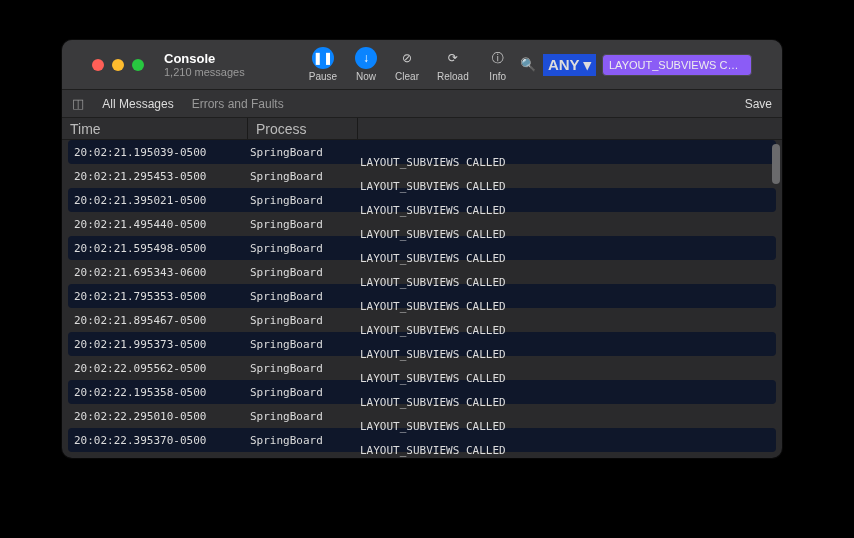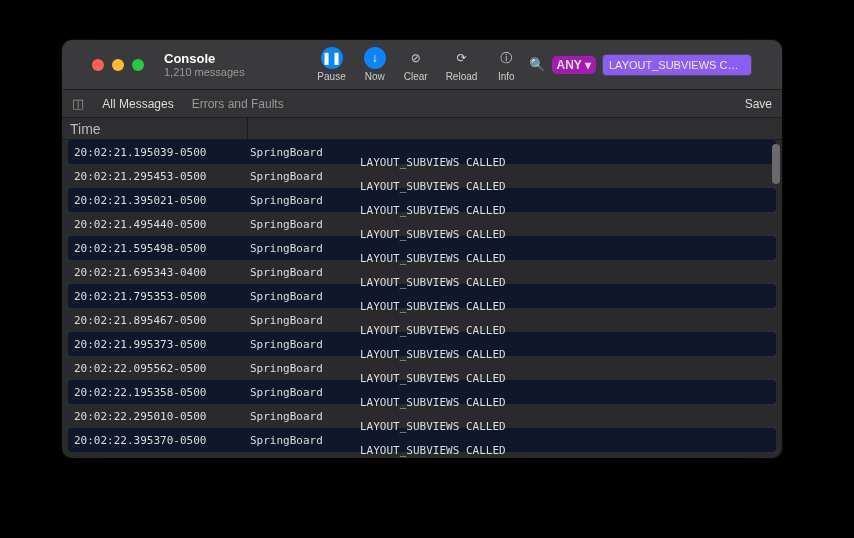--- a/index.html
+++ b/index.html
@@ -49,22 +49,22 @@
   .tb-btn .ico {
     width: 22px; height: 22px; border-radius: 50%;
     display:flex; align-items:center; justify-content:center;
     font-size: 12px; color:#fff;
   }
   .ico.blue { background:#0a84ff; }
   .ico.gray { color:#ccc; }
   .search-wrap { display:flex; align-items:center; gap:6px; }
   .search-ico { color:#aaa; font-size:13px; }
   .badge {
-    background:#a21caf; color:#ddd; font-size:12px; padding:2px 5px;
-    border-radius:5px; font-weight:600;
+    background:#1d4ed8; color:#ddd; font-size:15px; padding:2px 5px;
+    border-radius:0; font-weight:600;
   }
   .search {
     background:#8b5cf6; border:1px solid #4a4a4c; color:#eee;
     height:22px; width:150px; border-radius:4px; padding:0 6px;
     font-size:11px;
   }
   .subbar {
     height: 28px;
     background:#333335;
     border-bottom:1px solid #1e1e1e;
@@ -149,20 +149,21 @@
 
   <div class="subbar">
     <span class="sidebar-toggle">◫</span>
     <span class="tab">All Messages</span>
     <span class="tab dim">Errors and Faults</span>
     <span class="tab save">Save</span>
   </div>
 
   <div class="headers">
     <div class="col-time">Time</div>
+    <div class="col-proc">Process</div>
   </div>
 
   <div class="rows" id="rows">
     <div class="scrollbar"></div>
   <div class="row alt">
         <span class="c1">20:02:21.195039-0500</span>
         <span class="c2">SpringBoard</span>
         <span class="c3">LAYOUT_SUBVIEWS CALLED</span>
       </div>
       <div class="row norm">
@@ -179,21 +180,21 @@
         <span class="c1">20:02:21.495440-0500</span>
         <span class="c2">SpringBoard</span>
         <span class="c3">LAYOUT_SUBVIEWS CALLED</span>
       </div>
       <div class="row alt">
         <span class="c1">20:02:21.595498-0500</span>
         <span class="c2">SpringBoard</span>
         <span class="c3">LAYOUT_SUBVIEWS CALLED</span>
       </div>
       <div class="row norm">
-        <span class="c1">20:02:21.695343-0400</span>
+        <span class="c1">20:02:21.695343-0600</span>
         <span class="c2">SpringBoard</span>
         <span class="c3">LAYOUT_SUBVIEWS CALLED</span>
       </div>
       <div class="row alt">
         <span class="c1">20:02:21.795353-0500</span>
         <span class="c2">SpringBoard</span>
         <span class="c3">LAYOUT_SUBVIEWS CALLED</span>
       </div>
       <div class="row norm">
         <span class="c1">20:02:21.895467-0500</span>

